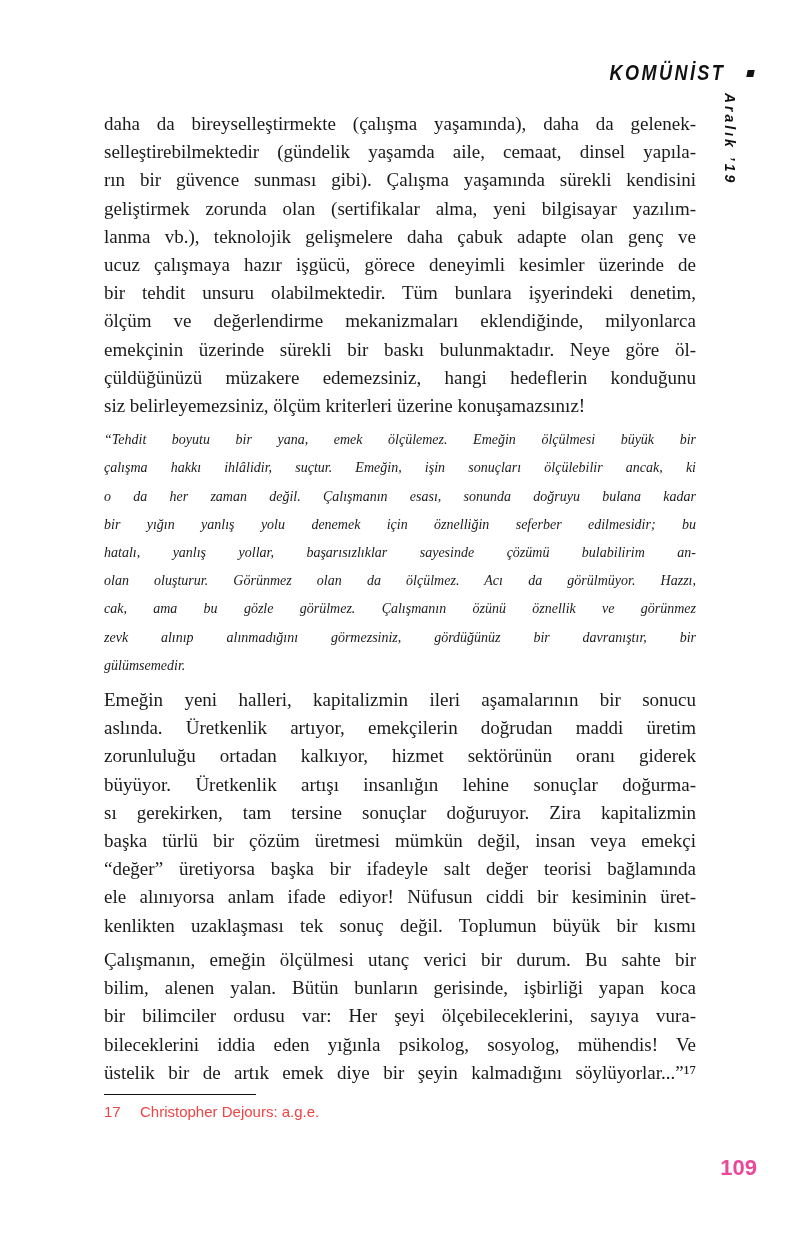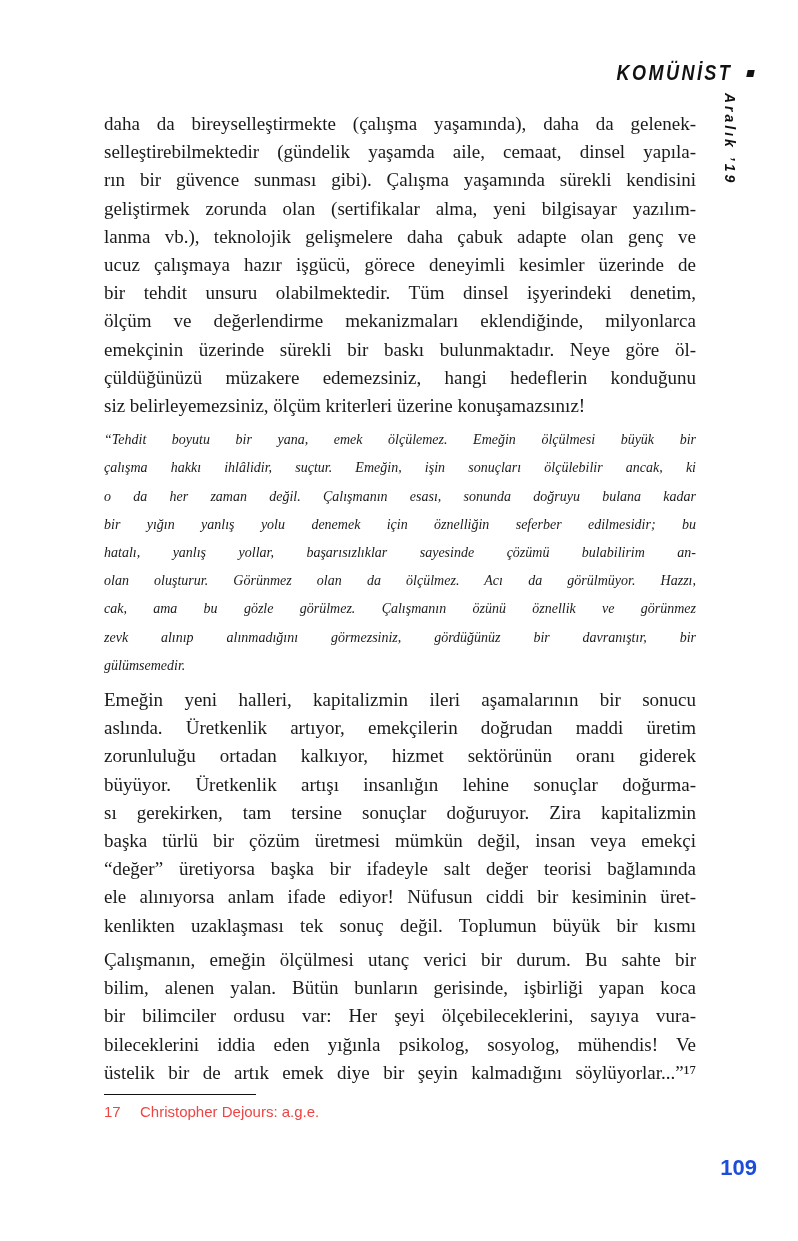--- a/index.html
+++ b/index.html
@@ -14,21 +14,21 @@
     color: #1a1a1a;
   }
 
   
   .running-head {
     position: absolute;
     top: 60px;
     right: 44px;
     display: flex;
     align-items: center;
-    gap: 15px;
+    gap: 22px;
   }
   .running-head .title {
     font-family: "Liberation Sans", "DejaVu Sans", sans-serif;
     font-weight: bold;
     font-style: italic;
     font-size: 22px;
     letter-spacing: 3px;
     color: #111111;
     transform: scaleX(0.82);
     transform-origin: right center;
@@ -100,21 +100,21 @@
   .footnote .fn-num { width: 36px; flex: none; }
 
   
   .page-number {
     position: absolute;
     right: 41px;
     top: 1155px;
     font-family: "Liberation Sans", "DejaVu Sans", sans-serif;
     font-weight: bold;
     font-size: 22px;
-    color: #1d4ed8;
+    color: #ec4899;
   }
 </style>
 </head>
 <body>
 
 <div class="page">
 
   <div class="running-head">
     <span class="title">KOMÜNİST</span>
     <span class="dot"></span>
@@ -123,21 +123,21 @@
   <div class="issue-vertical">Aralık ’19</div>
 
   <div class="text-column">
     <div class="para">
         <div class="line">daha da bireyselleştirmekte (çalışma yaşamında), daha da gelenek-</div>
         <div class="line">selleştirebilmektedir (gündelik yaşamda aile, cemaat, dinsel yapıla-</div>
         <div class="line">rın bir güvence sunması gibi). Çalışma yaşamında sürekli kendisini</div>
         <div class="line">geliştirmek zorunda olan (sertifikalar alma, yeni bilgisayar yazılım-</div>
         <div class="line">lanma vb.), teknolojik gelişmelere daha çabuk adapte olan genç ve</div>
         <div class="line">ucuz çalışmaya hazır işgücü, görece deneyimli kesimler üzerinde de</div>
-        <div class="line">bir tehdit unsuru olabilmektedir. Tüm dinsel işyerindeki denetim,</div>
+        <div class="line">bir tehdit unsuru olabilmektedir. Tüm bunlara işyerindeki denetim,</div>
         <div class="line">ölçüm ve değerlendirme mekanizmaları eklendiğinde, milyonlarca</div>
         <div class="line">emekçinin üzerinde sürekli bir baskı bulunmaktadır. Neye göre öl-</div>
         <div class="line">çüldüğünüzü müzakere edemezsiniz, hangi hedeflerin konduğunu</div>
         <div class="line flush">siz belirleyemezsiniz, ölçüm kriterleri üzerine konuşamazsınız!</div>
       </div>
     <div class="para italic-quote">
         <div class="line">“Tehdit boyutu bir yana, emek ölçülemez. Emeğin ölçülmesi büyük bir</div>
         <div class="line">çalışma hakkı ihlâlidir, suçtur. Emeğin, işin sonuçları ölçülebilir ancak, ki</div>
         <div class="line">o da her zaman değil. Çalışmanın esası, sonunda doğruyu bulana kadar</div>
         <div class="line">bir yığın yanlış yolu denemek için öznelliğin seferber edilmesidir; bu</div>

